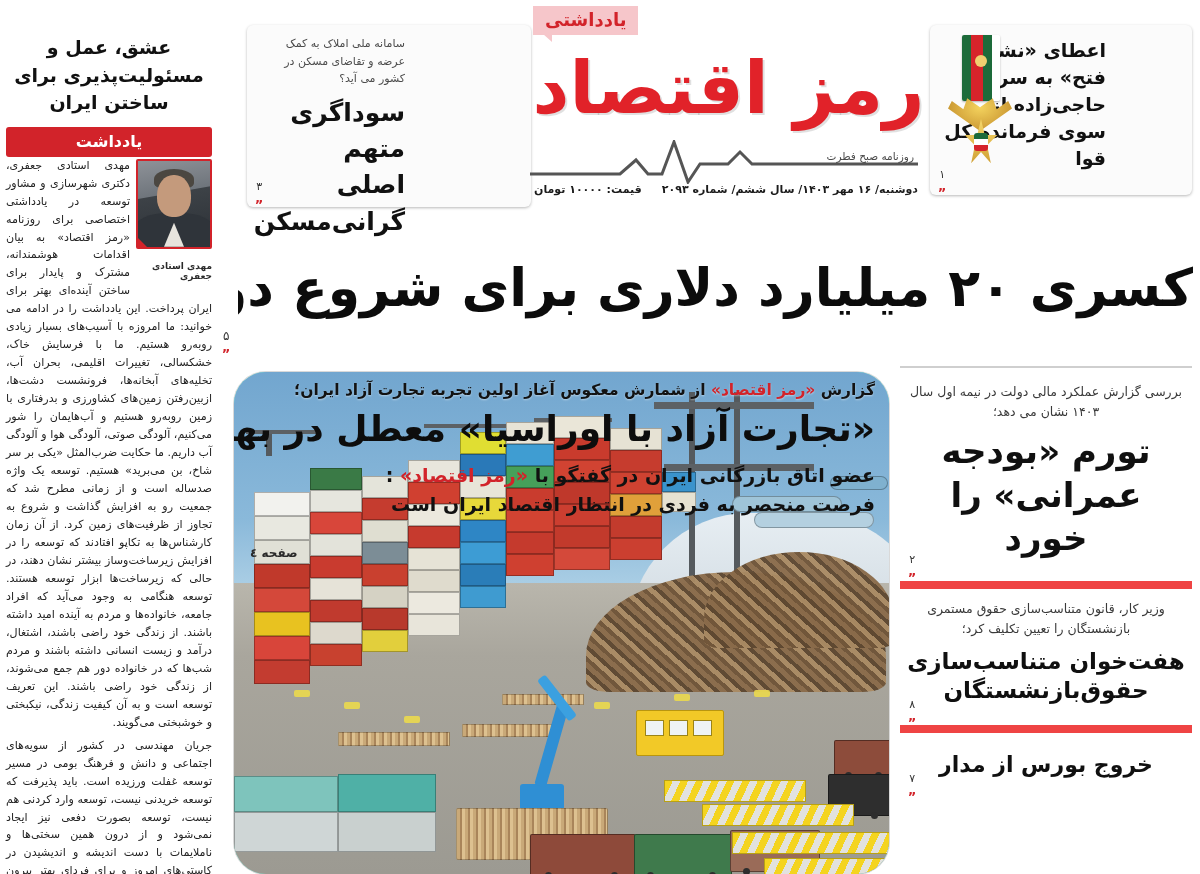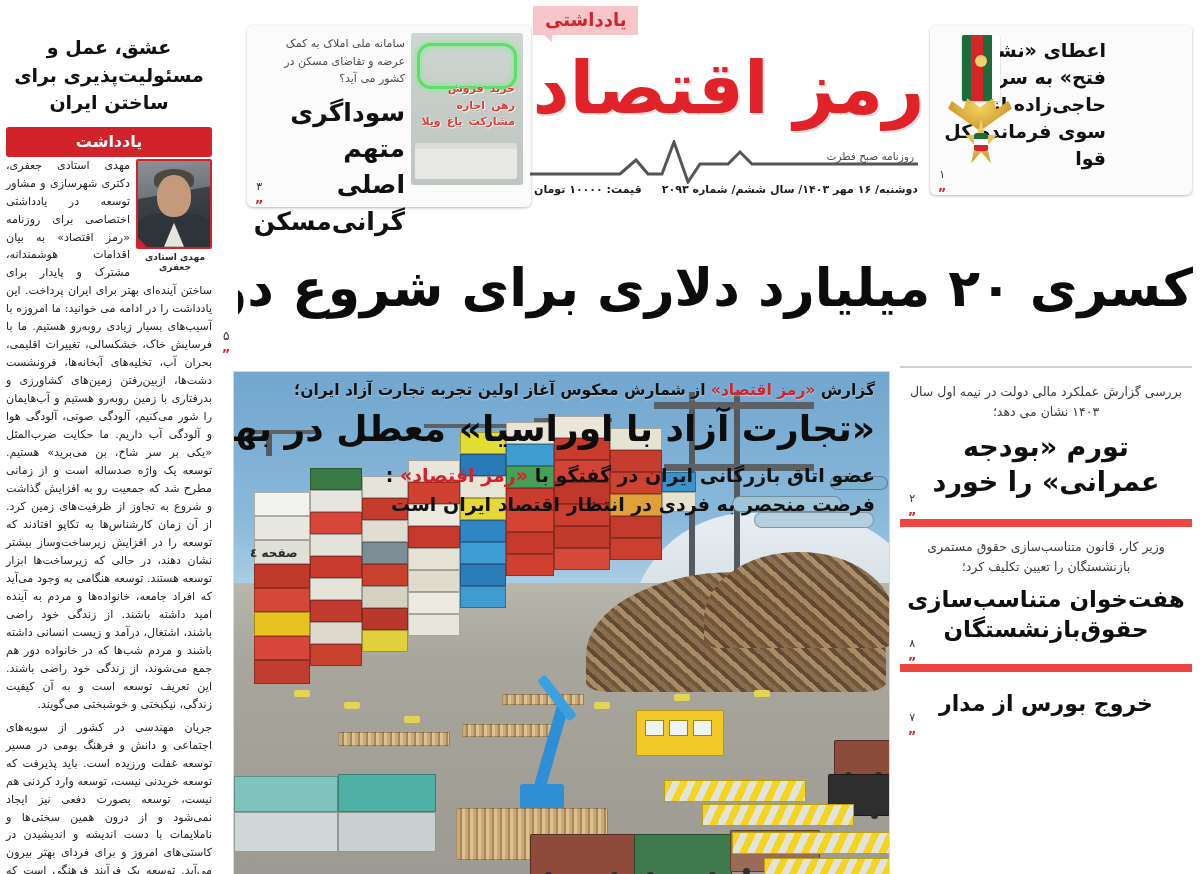--- a/index.html
+++ b/index.html
@@ -124,24 +124,24 @@
     clip-path: polygon(50% 0, 100% 100%, 0 100%);
   }
   #author-photo .corner {
     position: absolute;
     left: -1px; bottom: -1px;
     width: 0; height: 0;
     border-left: 11px solid #d2232a;
     border-top: 11px solid transparent;
   }
   #author-name {
-    margin-top: 3px;
+    margin-top: 12px;
     font-size: 9px;
     font-weight: bold;
-    text-align: center;
+    text-align: right;
     color: #2a2a2a;
     line-height: 1.2;
   }
   #note-body {
     font-size: 11.1px;
     line-height: 1.62;
     text-align: justify;
     color: #232323;
     direction: rtl;
   }
@@ -348,20 +348,21 @@
   }
 
   
   #main-photo {
     position: absolute;
     left: 234px; top: 372px;
     width: 655px; height: 502px;
     overflow: hidden;
     background: #5eead4;
     box-shadow: 0 0 0 1px #d9d9d9;
+    border-radius: 32px;
   }
   #sky { position: absolute; inset: 0 0 58% 0; background: linear-gradient(180deg,#72a6cf 0%,#8ab9da 70%,#a9cde4 100%); }
   #ground { position: absolute; left: 0; right: 0; top: 42%; bottom: 0; background: linear-gradient(180deg,#b9b6ac 0%,#a9a69d 25%,#9c9a92 100%); }
   #dome {
     position: absolute; right: -40px; top: 28%;
     width: 300px; height: 120px;
     background: linear-gradient(180deg,#e7eef3,#cfd9e0);
     border-radius: 150px 150px 0 0;
   }
   .cont {
@@ -484,21 +485,21 @@
     text-align: center;
   }
   .side-item + .side-item { border-top: 8px solid #ef4444; }
   .side-kicker {
     font-size: 12.5px;
     color: #3a3a3a;
     line-height: 1.6;
   }
   .side-title {
     margin-top: 8px;
-    font-size: 27px;
+    font-size: 34px;
     font-weight: bold;
     line-height: 1.28;
     color: #101010;
   }
   #side-hr-top { position: absolute; right: 8px; top: 366px; width: 292px; height: 2px; background: #cfcfcf; }
   .side-title.sm { font-size: 23px; }
   .side-title.xs { font-size: 22px; }
 </style>
 </head>
 <body>
@@ -520,27 +521,20 @@
         <div id="author-name">مهدی استادی جعفری</div>
       </div>
       <div id="note-body">
         <p>مهدی استادی جعفری، دکتری شهرسازی و مشاور توسعه در یادداشتی اختصاصی برای روزنامه «رمز اقتصاد» به بیان اقدامات هوشمندانه، مشترک و پایدار برای ساختن آینده‌ای بهتر برای ایران پرداخت. این یادداشت را در ادامه می خوانید: ما امروزه با آسیب‌های بسیار زیادی روبه‌رو هستیم. ما با فرسایش خاک، خشکسالی، تغییرات اقلیمی، بحران آب، تخلیه‌های آبخانه‌ها، فرونشست دشت‌ها، ازبین‌رفتن زمین‌های کشاورزی و بدرفتاری با زمین روبه‌رو هستیم و آب‌هایمان را شور می‌کنیم، آلودگی صوتی، آلودگی هوا و آلودگی آب داریم. ما حکایت ضرب‌المثل «یکی بر سر شاخ، بن می‌برید» هستیم. توسعه یک واژه صدساله است و از زمانی مطرح شد که جمعیت رو به افزایش گذاشت و شروع به تجاوز از ظرفیت‌های زمین کرد. از آن زمان کارشناس‌ها به تکاپو افتادند که توسعه را در افزایش زیرساخت‌وساز بیشتر نشان دهند، در حالی که زیرساخت‌ها ابزار توسعه هستند. توسعه هنگامی به وجود می‌آید که افراد جامعه، خانواده‌ها و مردم به آینده امید داشته باشند. از زندگی خود راضی باشند، اشتغال، درآمد و زیست انسانی داشته باشند و مردم شب‌ها که در خانواده دور هم جمع می‌شوند، از زندگی خود راضی باشند. این تعریف توسعه است و به آن کیفیت زندگی، نیکبختی و خوشبختی می‌گویند.</p>
         <p>جریان مهندسی در کشور از سویه‌های اجتماعی و دانش و فرهنگ بومی در مسیر توسعه غفلت ورزیده است. باید پذیرفت که توسعه خریدنی نیست، توسعه وارد کردنی هم نیست، توسعه بصورت دفعی نیز ایجاد نمی‌شود و از درون همین سختی‌ها و ناملایمات با دست اندیشه و اندیشیدن در کاستی‌های امروز و برای فردای بهتر بیرون می‌آید. توسعه یک فرآیند فرهنگی است که باید در جامعه نشسته باشد. برای مثال در ایران فرودگاه‌ها و سدهای نامناسبی که تا به امروز ساخته شده همگی ناشی از عدم حضور کارشناسان جامعه‌شناسی در فرآیند توسعه فیزیکی است. مهندسان مشاور هیچ‌وقت موظف نبودند که مطالعات کارشناسی جامع‌نگر کنند؛ در شرح خدمات آنان مطالعات اجتماعی بوده، ولی محدود به بیان طیف سنی و هرم سنی گردید و هرگز روح جامعه، فطرت جامعه، انتظارات و امید جامعه مطرح نمی‌شد و کسی به دنبال واقع‌گرایی و واقع‌بینی برای آینده نبود.</p>
       </div>
     </div>
   </div>
 
   <div id="housing-box" class="card">
-    <div id="housing-photo">
-      <div class="neon"></div>
-      <div class="desk"></div>
-      <div class="words">
-        <span>خرید</span><span>فروش</span><span>رهن</span><span>اجاره</span><span>مشارکت</span><span>باغ</span><span>ویلا</span>
-      </div>
-    </div>
     <div id="housing-text">
       <div id="housing-kicker">سامانه ملی املاک به کمک عرضه و تقاضای مسکن در کشور می آید؟</div>
       <div id="housing-title">سوداگری متهم اصلی گرانی‌مسکن</div>
     </div>
     <div class="pagenum">
       <span>۳</span>
       <span class="quotes">„</span>
     </div>
   </div>
 

